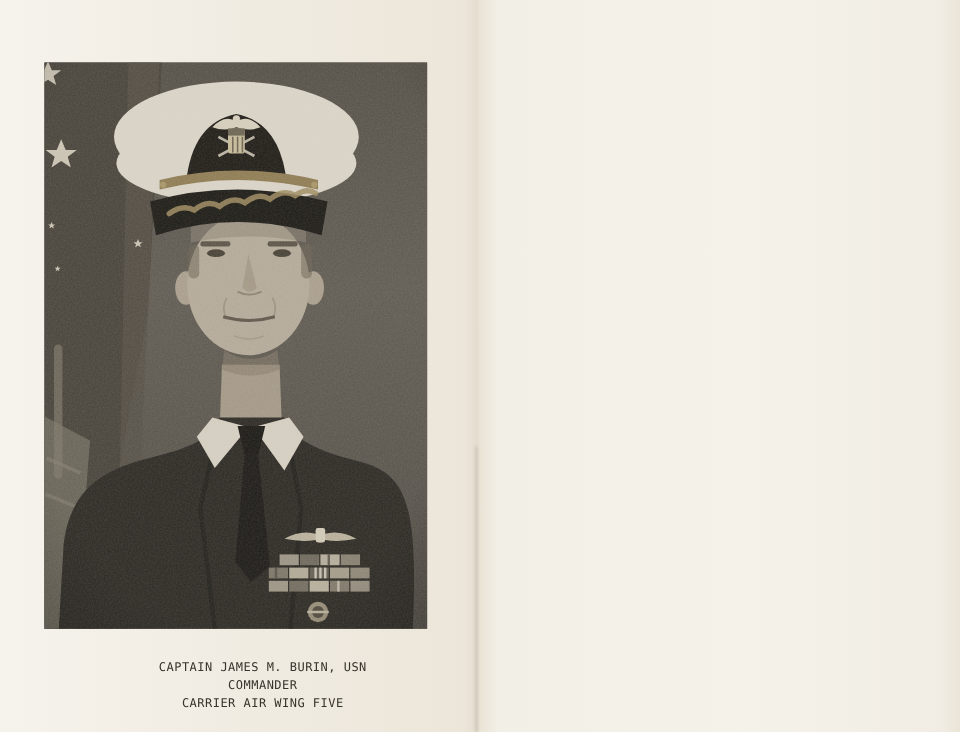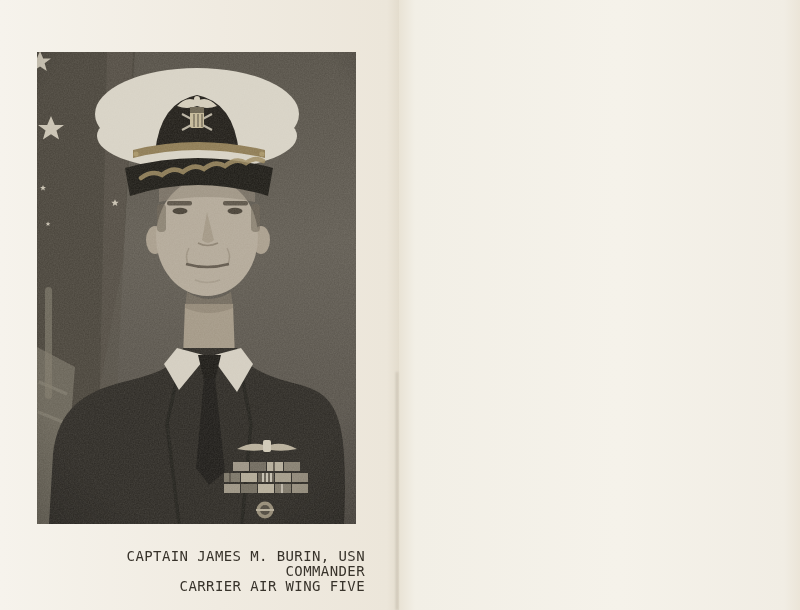--- a/index.html
+++ b/index.html
@@ -25,22 +25,22 @@
   .gutter-line {
     position: absolute; left: 396px; top: 372px; width: 2px; height: 238px;
     background: rgba(116,106,86,0.22); filter: blur(1.2px);
   }
   .photo-frame {
     position: absolute; left: 37px; top: 52px; width: 319px; height: 472px;
     background: #5a554c;
   }
   .photo-frame svg { display: block; }
   .photo-caption {
-    position: absolute; left: 45px; top: 549px; width: 320px;
-    text-align: right; font-size: 14px; line-height: 15px;
+    position: absolute; left: 59px; top: 549px; width: 320px;
+    text-align: center; font-size: 10px; line-height: 15px;
     letter-spacing: 0.4px; color: #38332b; white-space: pre-line;
   }
 </style>
 </head>
 <body>
 
 <div class="spread">
 
   <div class="page-left">
 

